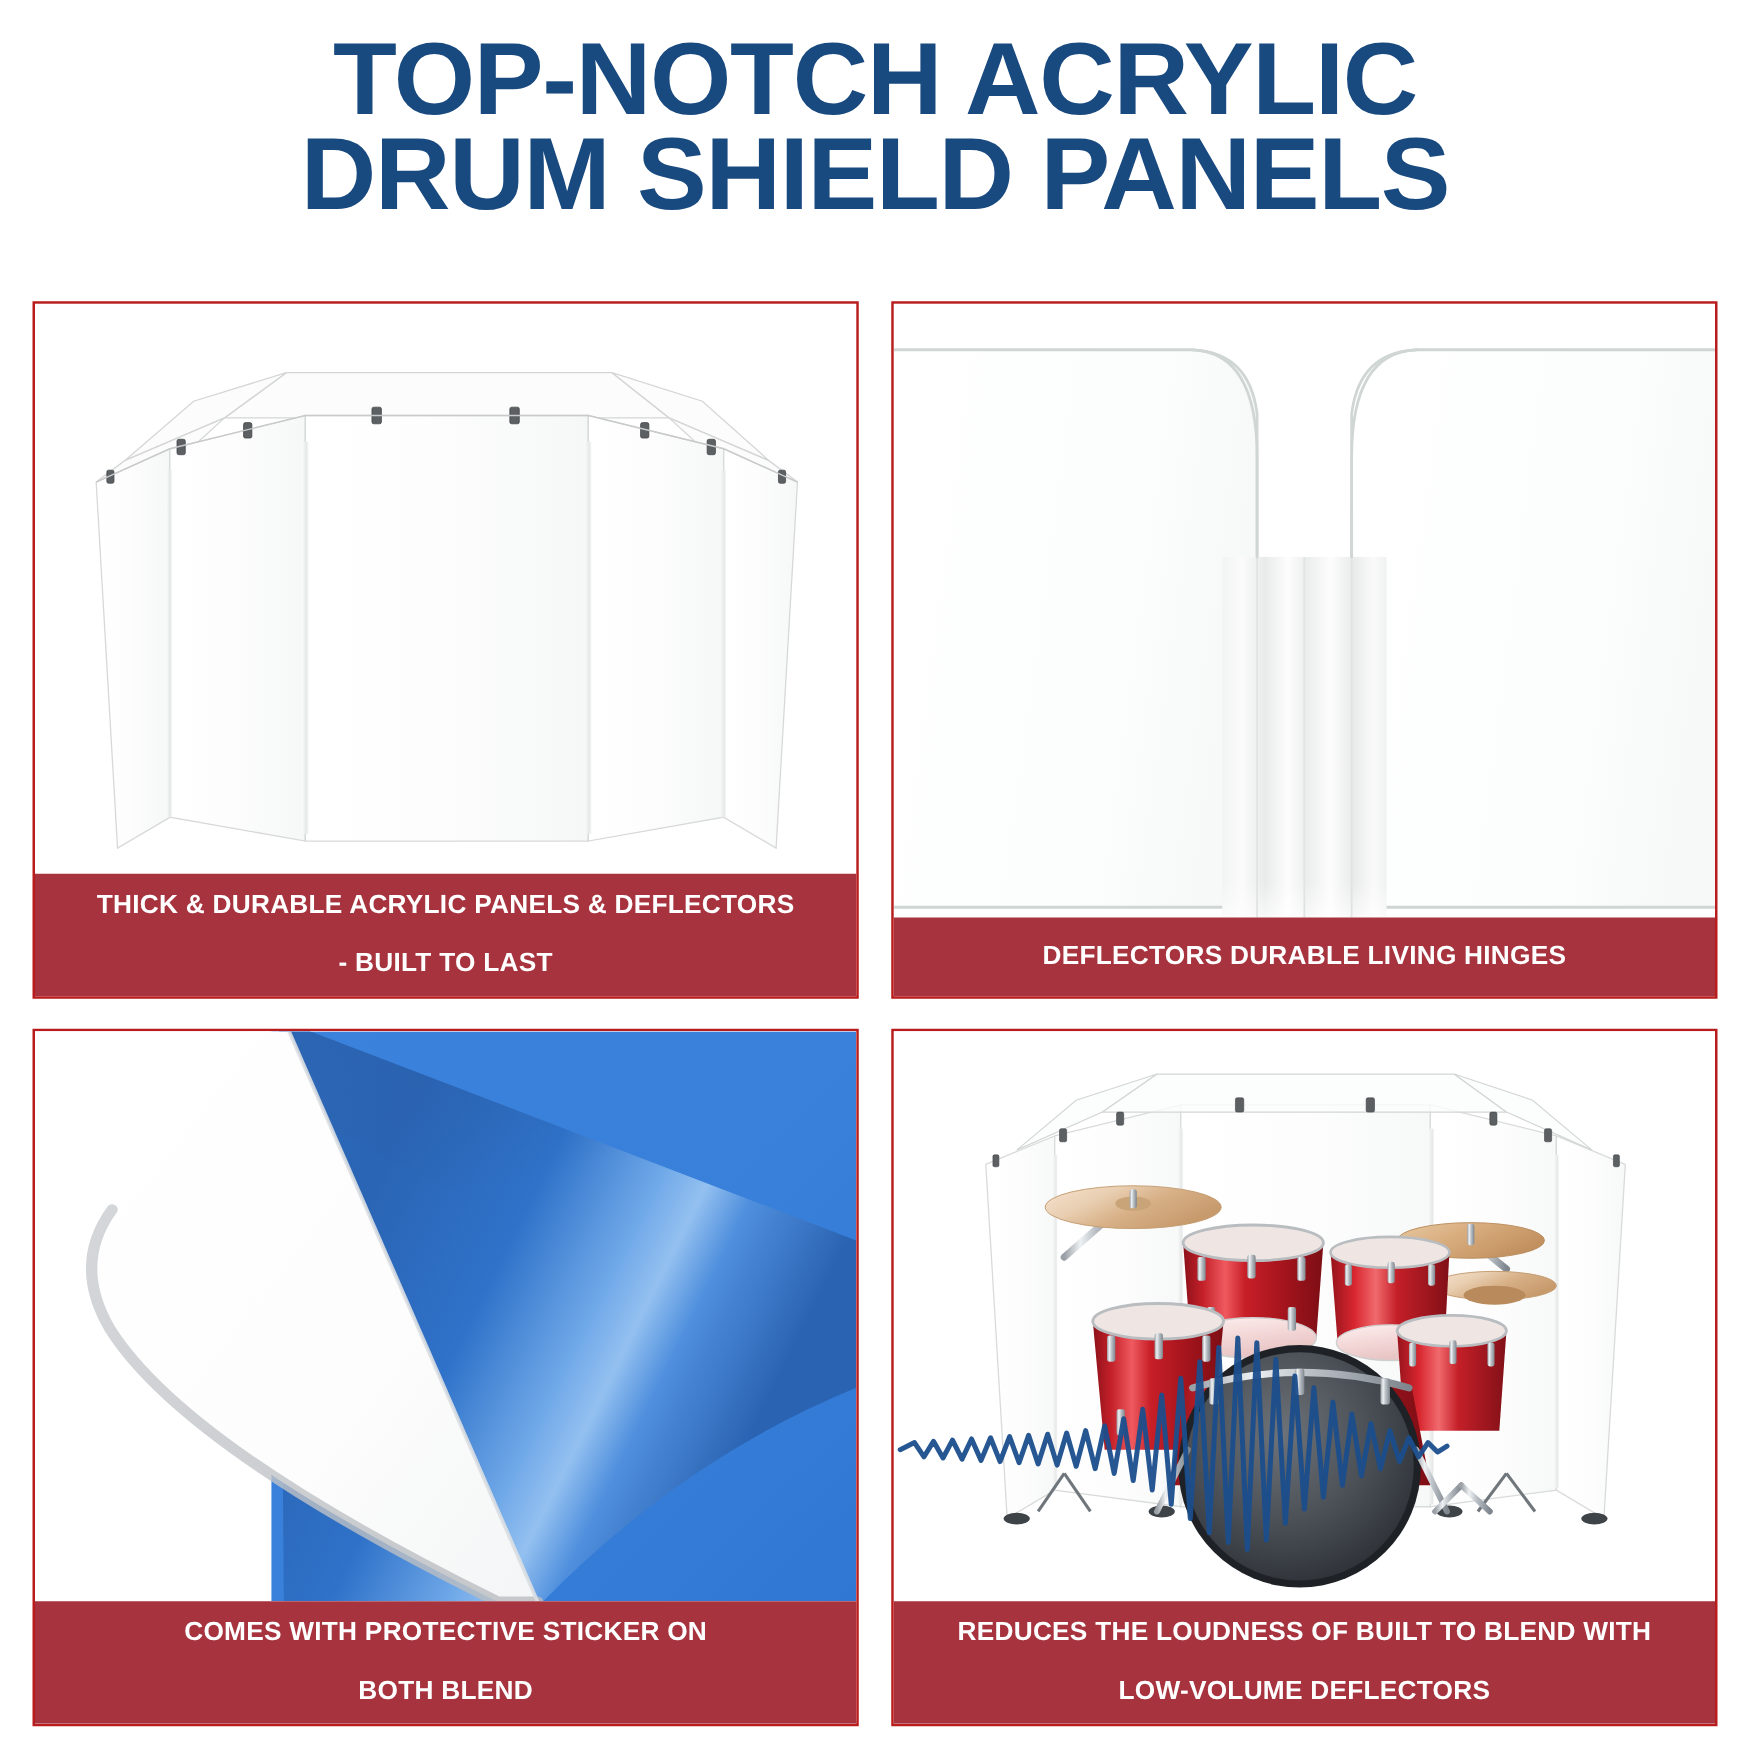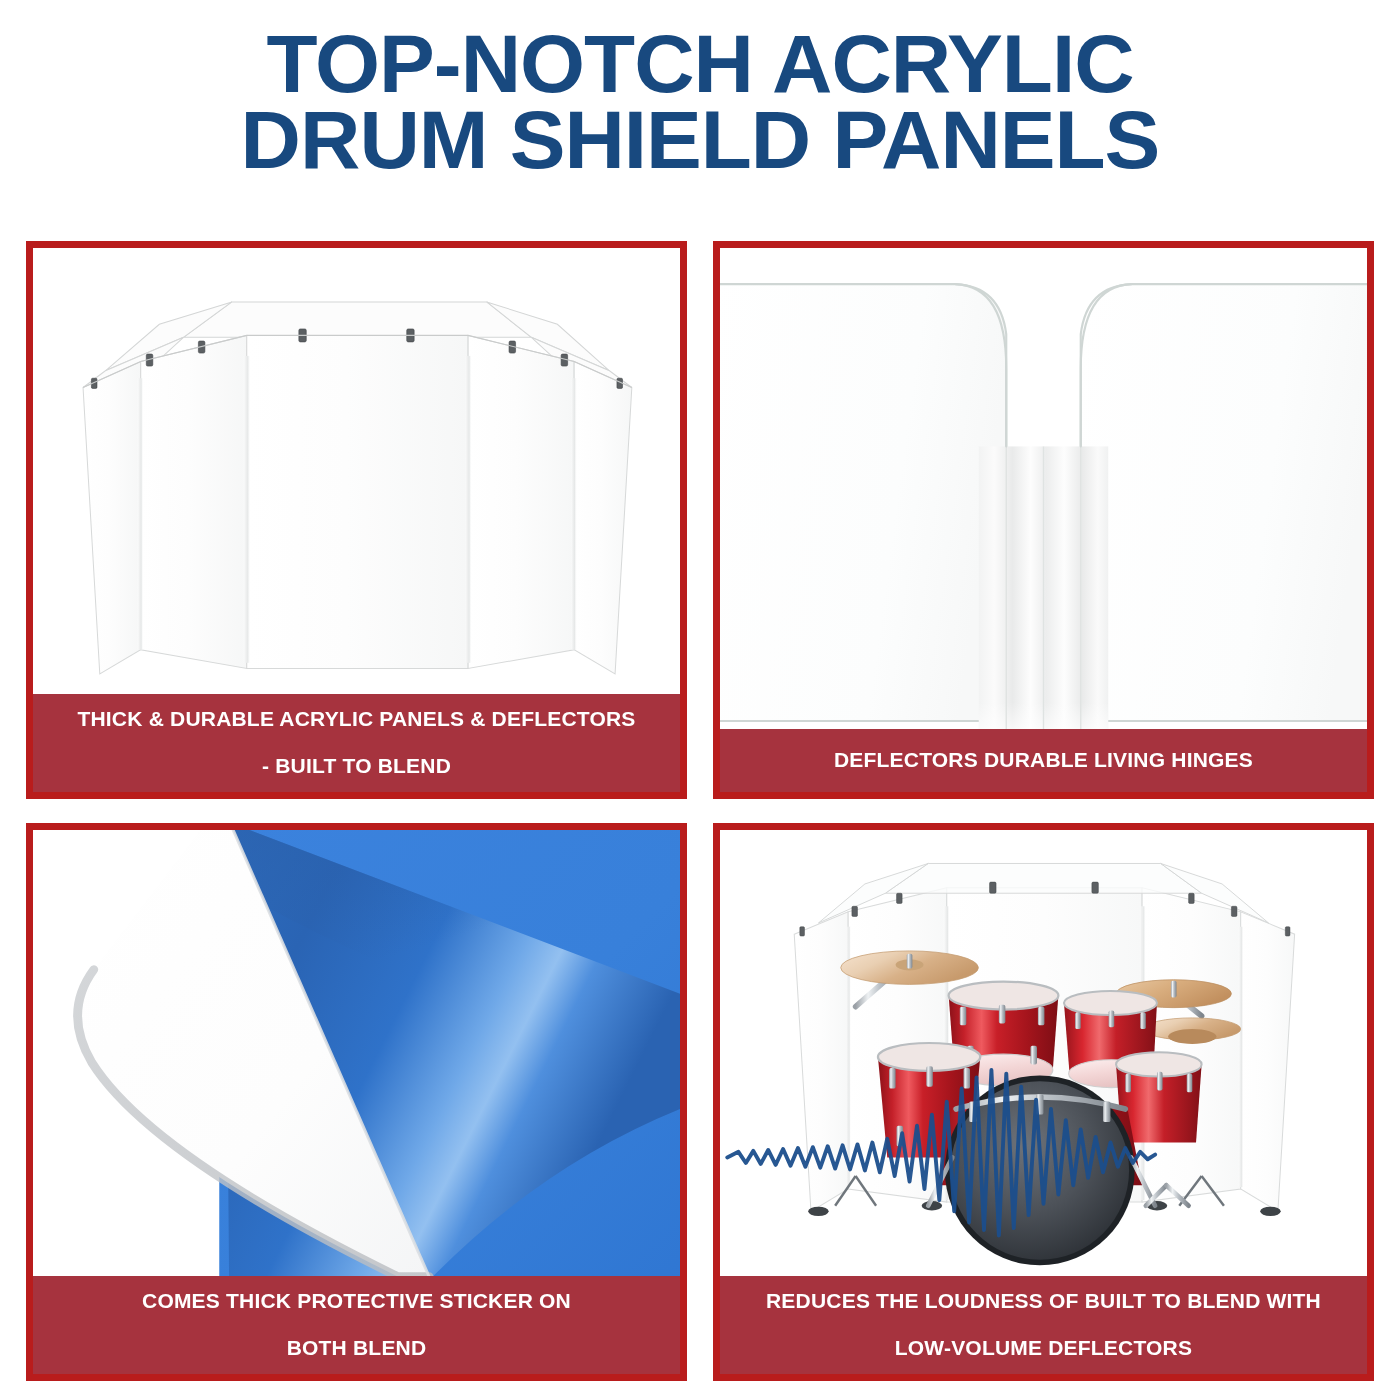--- a/index.html
+++ b/index.html
@@ -27,21 +27,21 @@
   .grid{
     position:absolute;left:26px;top:241px;
     width:1348px;height:1140px;
     display:grid;
     grid-template-columns:1fr 1fr;
     grid-template-rows:1fr 1fr;
     column-gap:26px;row-gap:24px;
   }
   .card{
     position:relative;
-    border:7px solid #b91c1c;
+    border:2px solid #b91c1c;
     background:#fff;
     display:flex;flex-direction:column;
     overflow:hidden;
     box-sizing:border-box;
   }
   .card-media{
     position:relative;flex:1 1 auto;overflow:hidden;background:#fff;
   }
   .card-caption{
     flex:0 0 auto;
@@ -144,21 +144,21 @@
 
             <g fill="none" stroke="#c9cbcb" stroke-width="1.2">
               <path d="M36,150 L98,122 L212,94 L450,94 L564,122 L626,150"></path>
             </g>
           </svg>
         </div>
       </div>
       <div class="card-caption">
         <span>
           <span>THICK &amp; DURABLE ACRYLIC PANELS &amp; DEFLECTORS</span><br>
-          <span>- BUILT TO BLEND</span>
+          <span>- BUILT TO LAST</span>
         </span>
       </div>
     </div>
 
     <div class="card">
       <div class="card-media">
         <div class="hinge-wrap">
           <svg class="hinge-svg" viewBox="0 0 660 480" preserveAspectRatio="none">
             <defs>
               <linearGradient id="hingeCol" x1="0" y1="0" x2="1" y2="0">
@@ -256,21 +256,21 @@
                      Q30,196 62,150
                      L178,-10 Z" fill="url(#clearSheet)"></path>
 
             <path d="M404,480 L372,480 Q120,350 60,250 Q30,196 62,150" fill="none" stroke="url(#sheetEdge)" stroke-width="9" stroke-linecap="round" stroke-linejoin="round" opacity="0.8"></path>
             <path d="M200,-10 L404,480" fill="none" stroke="#dcdfe2" stroke-width="3" opacity="0.9"></path>
           </svg>
         </div>
       </div>
       <div class="card-caption">
         <span>
-          <span>COMES THICK PROTECTIVE STICKER ON</span><br>
+          <span>COMES WITH PROTECTIVE STICKER ON</span><br>
           <span>BOTH BLEND</span>
         </span>
       </div>
     </div>
 
     <div class="card">
       <div class="card-media">
         <div class="drums-wrap">
           <svg class="drums-svg" viewBox="0 0 660 480" preserveAspectRatio="xMidYMid meet">
             <defs>

